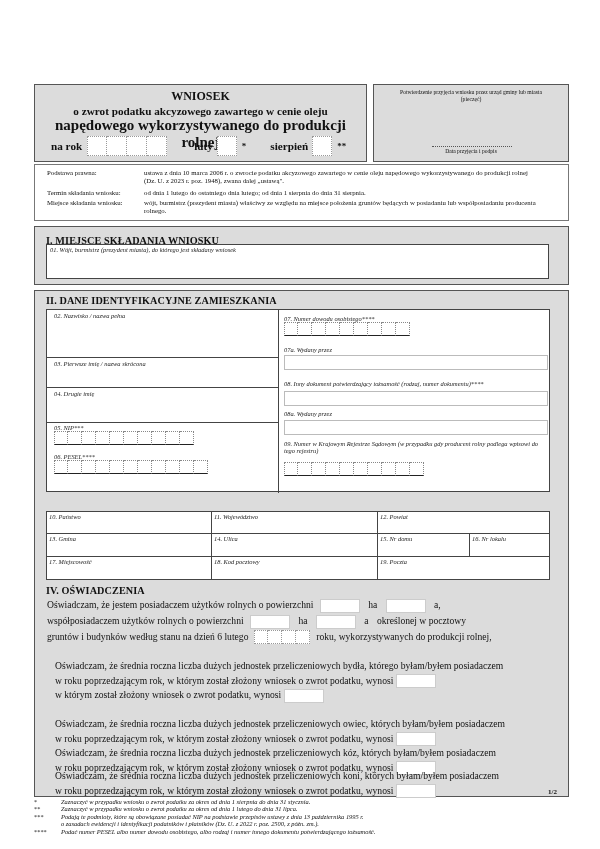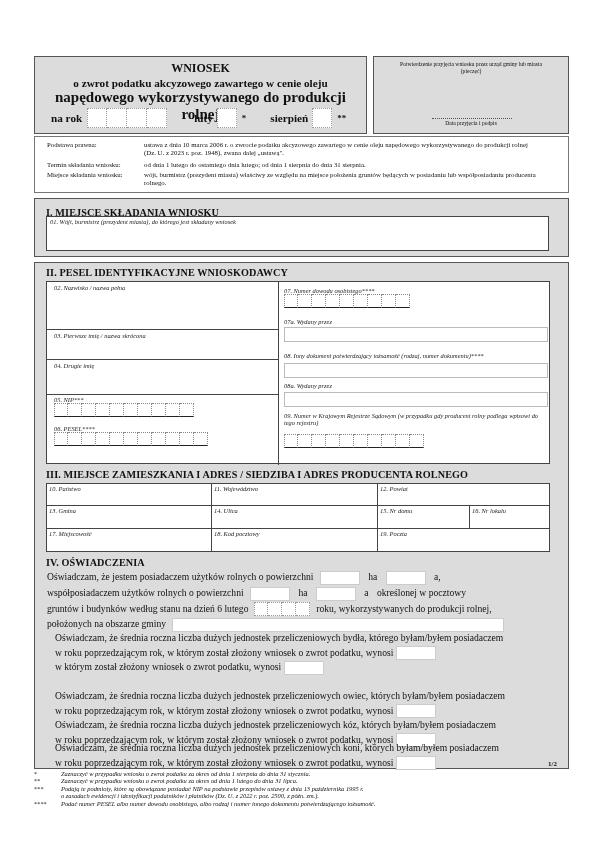--- a/index.html
+++ b/index.html
@@ -1,21 +1,21 @@
 <!DOCTYPE html>
 <html><head>
 <meta charset="utf-8">
 <style>
   * { box-sizing: border-box; }
   html, body { margin: 0; padding: 0; background: #ffffff; }
   body {
     width: 600px; height: 849px; position: relative; overflow: hidden;
     font-family: "Liberation Serif", serif; color: #111;
   }
-  .abs { position: absolute; }
+  .abs { position: absolute; margin-top: 28px; }
   .grey { background: #dcdcdc; border: 1px solid #555; }
   .white { background: #fff; border: 1px solid #444; }
   .lbl { font-style: italic; font-size: 6.4px; color: #222; line-height: 1.15; }
   .boxrow { display: flex; }
   .cbox { width: 14px; height: 14px; background: #fff; border: 1px dotted #888; border-bottom: 1px solid #222; }
   .cbox + .cbox { border-left: none; }
   .hbox { width: 16px; height: 20px; background:#fff; border: 1px dotted #999; }
   .hbox + .hbox { border-left: none; }
   .field { background: #fff; border: 1px solid #bbb; }
   .sec-title { font-weight: bold; font-size: 10.2px; letter-spacing: 0.1px; }
@@ -64,21 +64,21 @@
 
 <div class="abs grey" style="left:34px;top:198px;width:535px;height:59px;">
   <div class="sec-title" style="position:absolute;left:11px;top:8px;">I. MIEJSCE SKŁADANIA WNIOSKU</div>
   <div class="white" style="position:absolute;left:11px;top:17px;width:503px;height:35px;">
     <div class="lbl" style="padding:1px 3px;">01. Wójt, burmistrz (prezydent miasta), do którego jest składany wniosek</div>
   </div>
 </div>
 
 <div class="abs grey" style="left:34px;top:262px;width:535px;height:507px;">
 
-  <div class="sec-title" style="position:absolute;left:11px;top:4px;">II. PESEL IDENTYFIKACYJNE WNIOSKODAWCY</div>
+  <div class="sec-title" style="position:absolute;left:11px;top:4px;">II. DANE IDENTYFIKACYJNE ZAMIESZKANIA</div>
   <div class="white" style="position:absolute;left:11px;top:18px;width:504px;height:183px;">
 
     <div style="position:absolute;left:0;top:0;width:231px;height:48px;border-bottom:1px solid #444;">
       <div class="lbl" style="padding:2px 7px;">02. Nazwisko / nazwa pełna</div>
     </div>
     <div style="position:absolute;left:0;top:48px;width:231px;height:30px;border-bottom:1px solid #444;">
       <div class="lbl" style="padding:2px 7px;">03. Pierwsze imię / nazwa skrócona</div>
     </div>
     <div style="position:absolute;left:0;top:78px;width:231px;height:35px;border-bottom:1px solid #444;">
       <div class="lbl" style="padding:2px 7px;">04. Drugie imię</div>
@@ -145,21 +145,20 @@
         <div class="cbox"></div>
         <div class="cbox"></div>
         <div class="cbox"></div>
         <div class="cbox"></div>
         <div class="cbox"></div>
         <div class="cbox"></div>
         <div class="cbox"></div>
     </div>
   </div>
 
-  <div class="sec-title" style="position:absolute;left:11px;top:206px;">III. MIEJSCE ZAMIESZKANIA I ADRES / SIEDZIBA I ADRES PRODUCENTA ROLNEGO</div>
   <div class="white" style="position:absolute;left:11px;top:220px;width:504px;height:69px;">
     <div style="position:absolute;left:0;top:0;width:502px;height:22px;border-bottom:1px solid #444;">
       <div style="position:absolute;left:0;top:0;width:165px;height:21px;border-right:1px solid #444;">
           <div class="lbl" style="padding:1px 2px;">10. Państwo</div>
         </div>
       <div style="position:absolute;left:165px;top:0;width:166px;height:21px;border-right:1px solid #444;">
           <div class="lbl" style="padding:1px 2px;">11. Województwo</div>
         </div>
       <div style="position:absolute;left:331px;top:0;width:171px;height:21px;">
           <div class="lbl" style="padding:1px 2px;">12. Powiat</div>
@@ -213,24 +212,20 @@
     <div>
       <span>gruntów i budynków według stanu na dzień 6 lutego</span>
       <span class="boxrow" style="display:inline-flex;vertical-align:middle;margin-left:3px;">
         <span class="hbox" style="width:14px;height:14px;"></span>
           <span class="hbox" style="width:14px;height:14px;"></span>
           <span class="hbox" style="width:14px;height:14px;"></span>
           <span class="hbox" style="width:14px;height:14px;"></span>
       </span>
       <span style="margin-left:4px;">roku, wykorzystywanych do produkcji rolnej,</span>
     </div>
-    <div>
-      <span>położonych na obszarze gminy</span>
-      <span class="ibox" style="width:332px;margin-left:3px;"></span>
-    </div>
   </div>
 
   <div class="decl" style="position:absolute;left:20px;top:368px;line-height:14.5px;">
     <div>Oświadczam, że średnia roczna liczba dużych jednostek przeliczeniowych bydła, którego byłam/byłem posiadaczem</div>
     <div><span>w roku poprzedzającym rok, w którym został złożony wniosek o zwrot podatku, wynosi</span><span class="ibox" style="width:40px;margin-left:3px;"></span></div>
   </div>
   <div class="decl" style="position:absolute;left:20px;top:397px;line-height:14.5px;">
     <div><span>w którym został złożony wniosek o zwrot podatku, wynosi</span><span class="ibox" style="width:40px;margin-left:3px;"></span></div>
   </div>
   <div class="decl" style="position:absolute;left:20px;top:426px;line-height:14.5px;">

